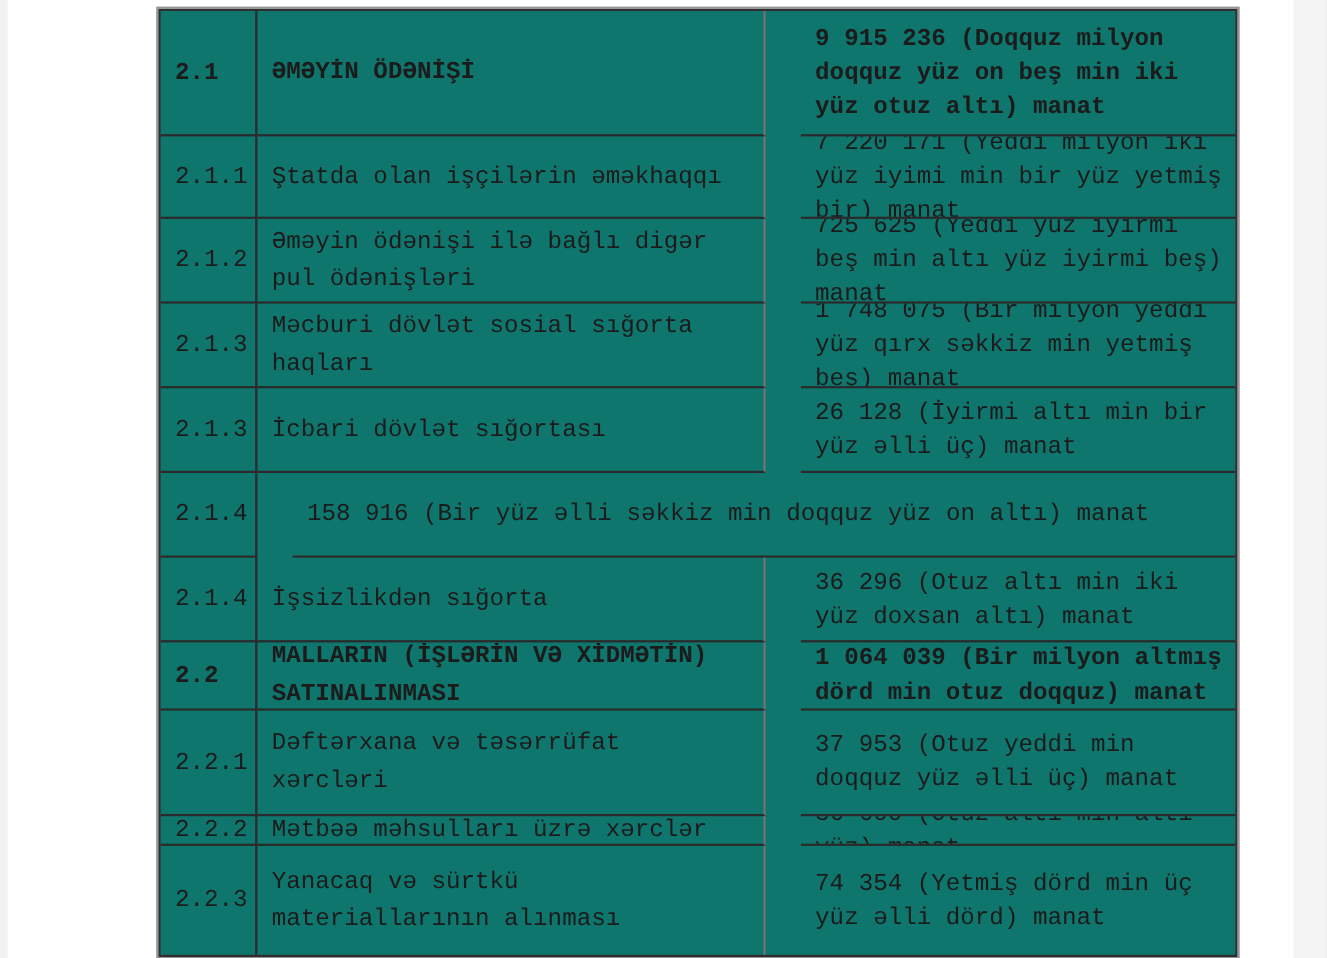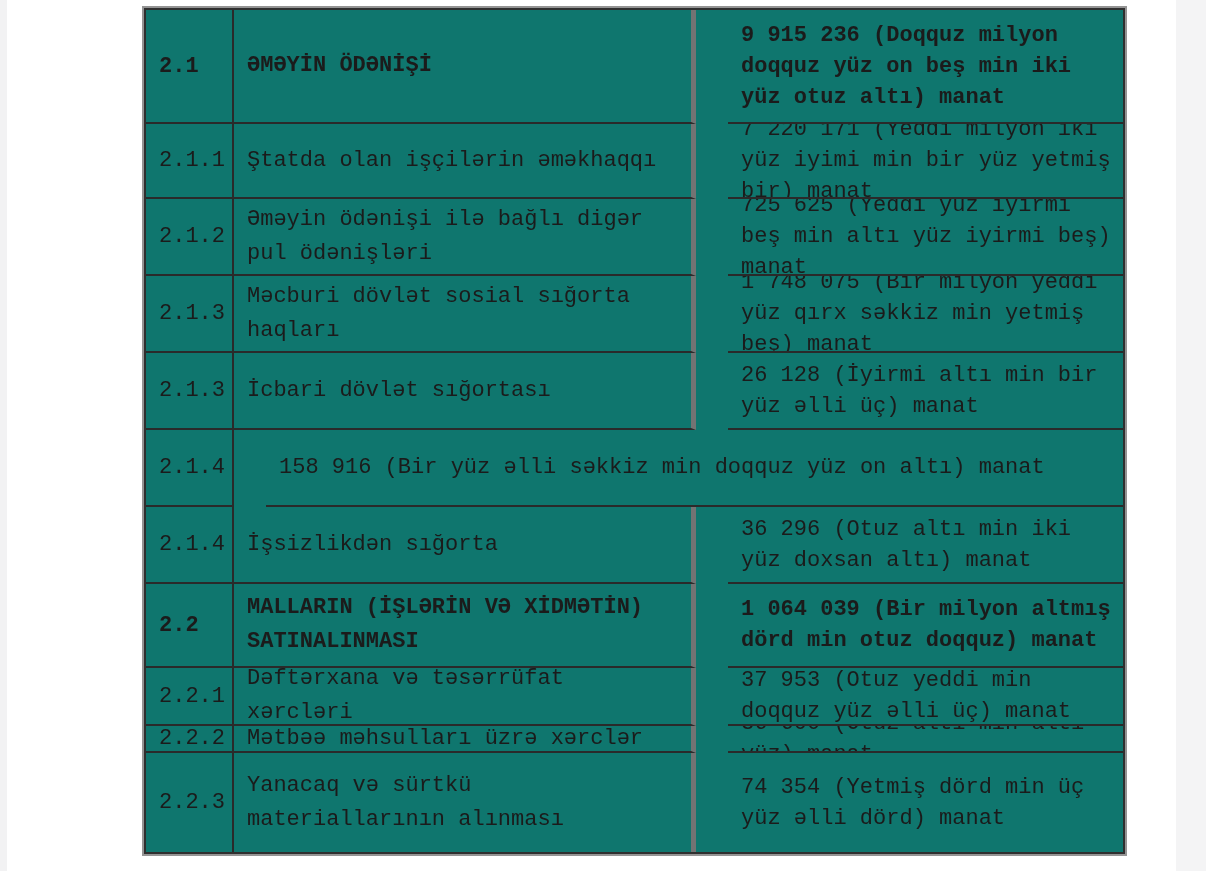--- a/index.html
+++ b/index.html
@@ -52,21 +52,21 @@
     border-bottom: 2px solid #2a2a2a;
     overflow: hidden;
   }
   .trow:last-child .cell { border-bottom: none; }
   .cell.c1 {
     flex: 0 0 88px;
     border-right: 2px solid #2a2a2a;
   }
   .cell.c2 {
     flex: 0 0 462px;
-    border-right: 5px solid #737373;
+    border-right: 2px solid #737373;
     line-height: 34px;
     align-items: center;
   }
   .cell.c3 { flex: 1 1 auto; margin-left: 32px; }
   .trow.section { font-weight: 700; }
   .cell span { display: block; }
 </style>
 </head>
 <body>
 
@@ -150,33 +150,33 @@
           <span>2.1.4</span>
         </div>
       <div class="cell c2">
           <span>İşsizlikdən sığorta</span>
         </div>
       <div class="cell c3">
           <span>36 296 (Otuz altı min iki yüz doxsan altı) manat</span>
         </div>
     </div>
 
-    <div class="trow section" style="height:84px">
+    <div class="trow section" style="height:62px">
       <div class="cell c1">
           <span>2.2</span>
         </div>
       <div class="cell c2">
           <span>MALLARIN (İŞLƏRİN VƏ XİDMƏTİN) SATINALINMASI</span>
         </div>
       <div class="cell c3">
           <span>1 064 039 (Bir milyon altmış dörd min otuz doqquz) manat</span>
         </div>
     </div>
 
-    <div class="trow" style="height:58px">
+    <div class="trow" style="height:96px">
       <div class="cell c1">
           <span>2.2.1</span>
         </div>
       <div class="cell c2">
           <span>Dəftərxana və təsərrüfat xərcləri</span>
         </div>
       <div class="cell c3">
           <span>37 953 (Otuz yeddi min doqquz yüz əlli üç) manat</span>
         </div>
     </div>

